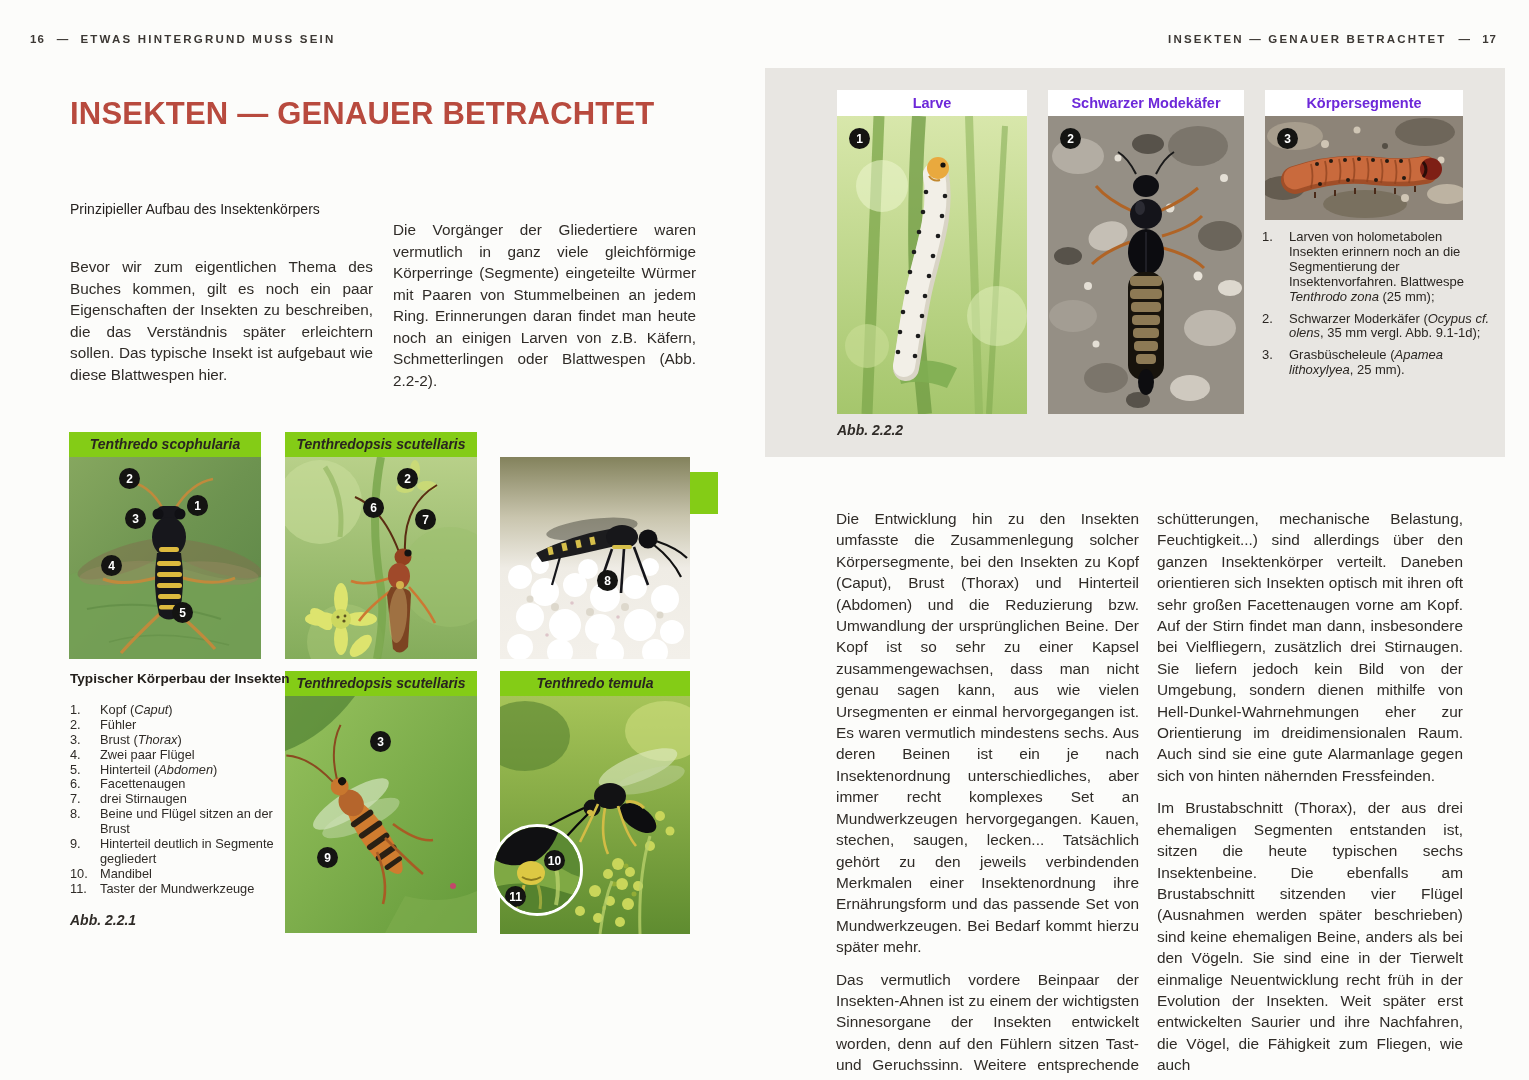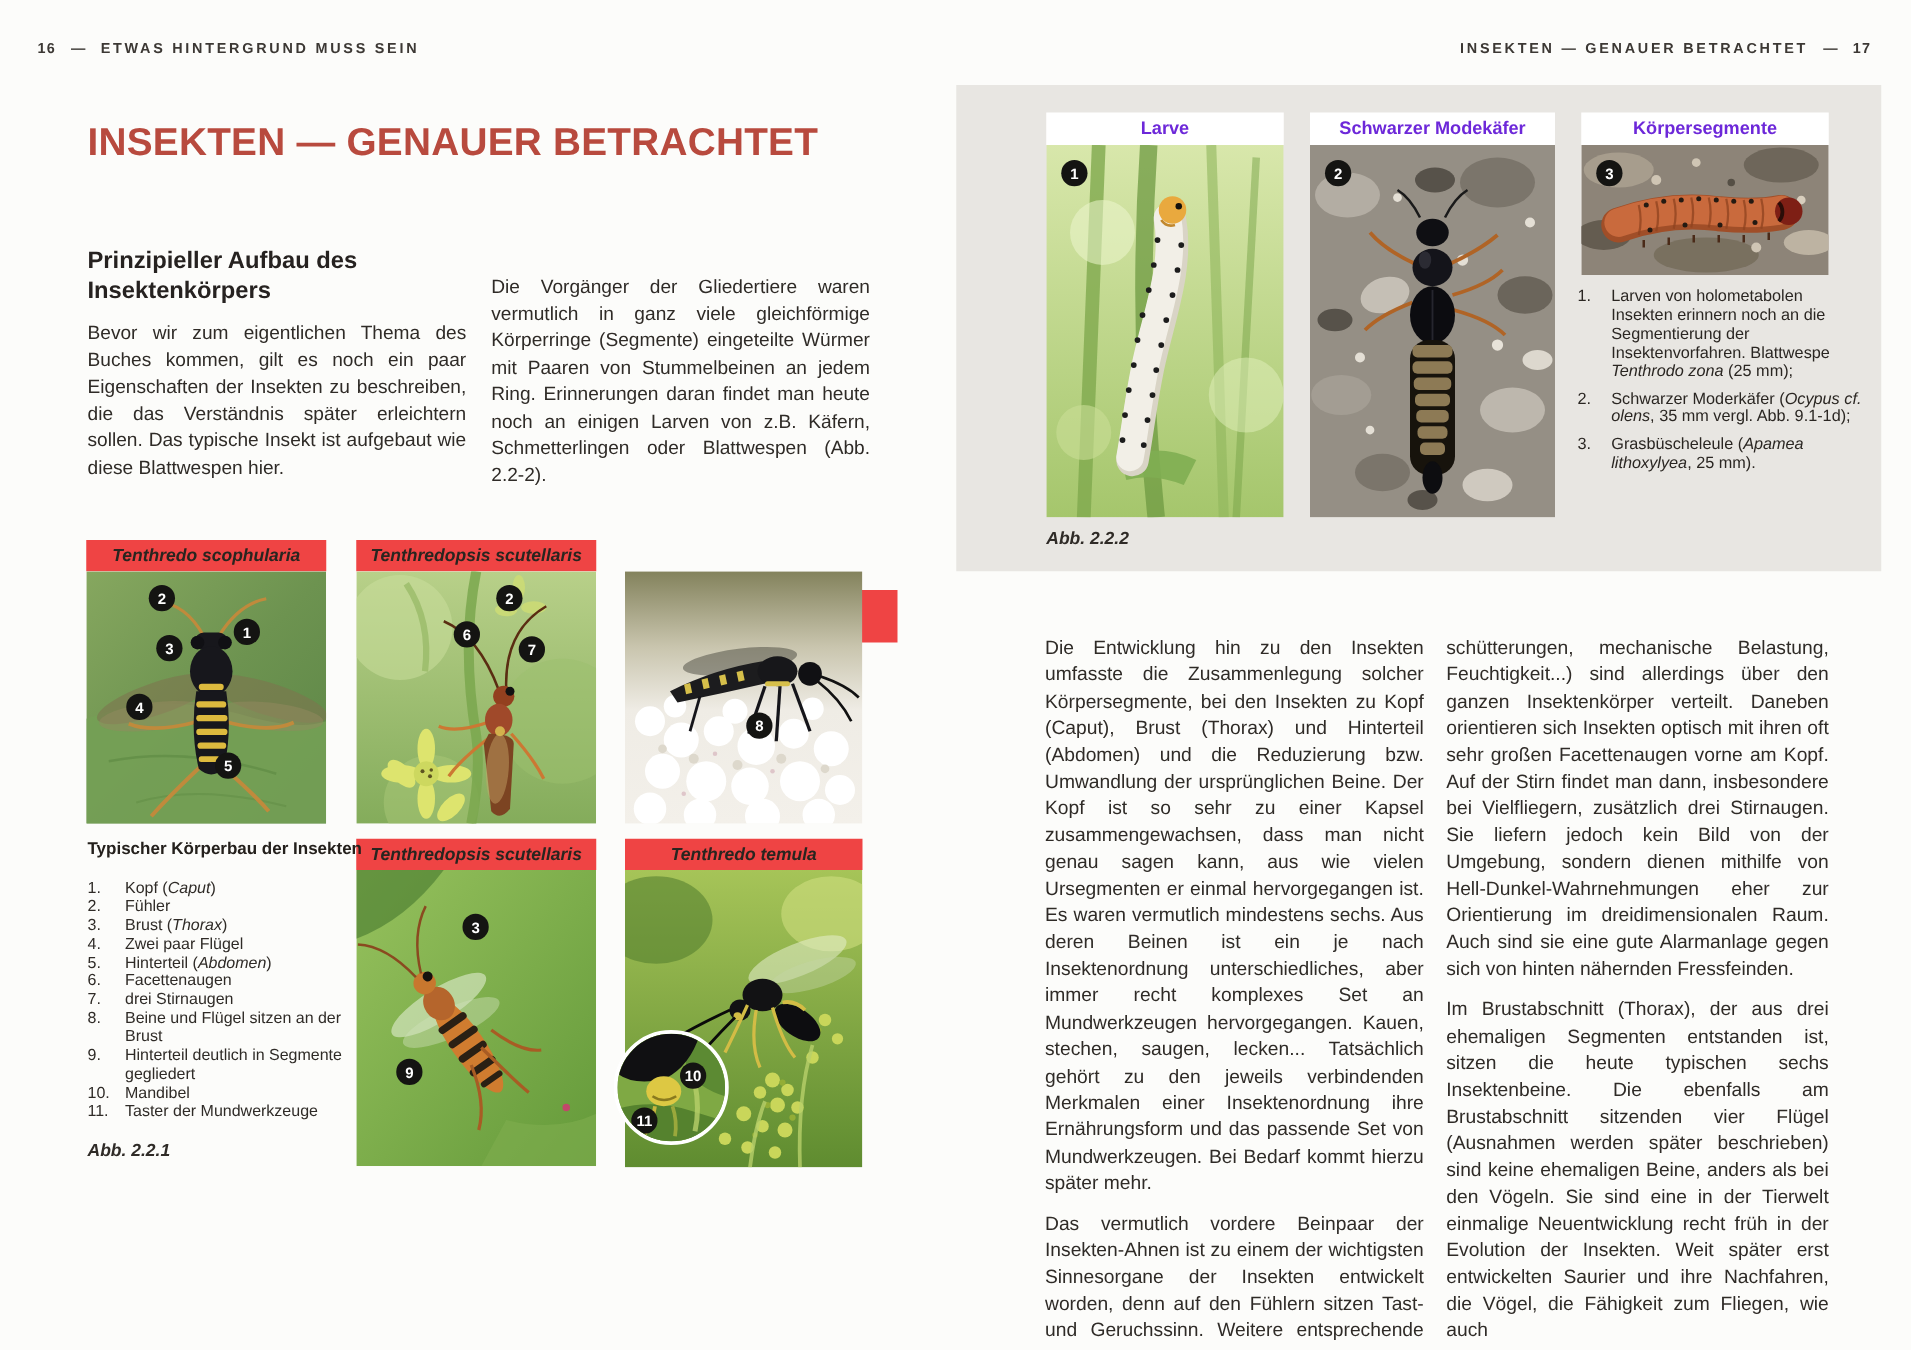--- a/index.html
+++ b/index.html
@@ -9,27 +9,27 @@
     font-family:"Liberation Sans", sans-serif;
     -webkit-font-smoothing:antialiased;
   }
   .abs{position:absolute;}
   
   .rh{font-size:11.5px;font-weight:bold;letter-spacing:2.2px;color:#3c3834;white-space:nowrap;}
   .rh .num{letter-spacing:1px;}
   .rh .dash{margin:0 10px 0 12px;}
   
   .title{font-size:31px;font-weight:bold;color:#b84a3e;letter-spacing:.2px;}
-  .h2{font-size:19px;font-weight:bold;color:#262220;line-height:24px;}
+  .h2{font-size:14px;font-weight:normal;color:#262220;line-height:24px;}
   
   .bodytxt{font-size:15.3px;line-height:21.5px;color:#2f2b27;text-align:justify;}
   .bodytxt2{font-size:15.4px;line-height:21.4px;color:#2f2b27;text-align:justify;}
   .bodytxt2 p{margin:0 0 11px 0;}
   
-  .plabel{background:#ef4444;font-size:14px;font-weight:bold;font-style:italic;
+  .plabel{background:#84cc16;font-size:14px;font-weight:bold;font-style:italic;
           text-align:center;line-height:25px;color:#29251f;}
   .plabel2{background:#ffffff;font-size:14.5px;font-weight:bold;
           text-align:center;line-height:26px;color:#6d28d9;}
   
   .ph{position:absolute;overflow:hidden;}
   .ph svg{display:block;width:100%;height:100%;}
   
   .badge{position:absolute;width:21px;height:21px;border-radius:50%;background:#141412;
          color:#ffffff;font-size:12px;font-weight:bold;display:flex;align-items:center;
          justify-content:center;z-index:5;}

